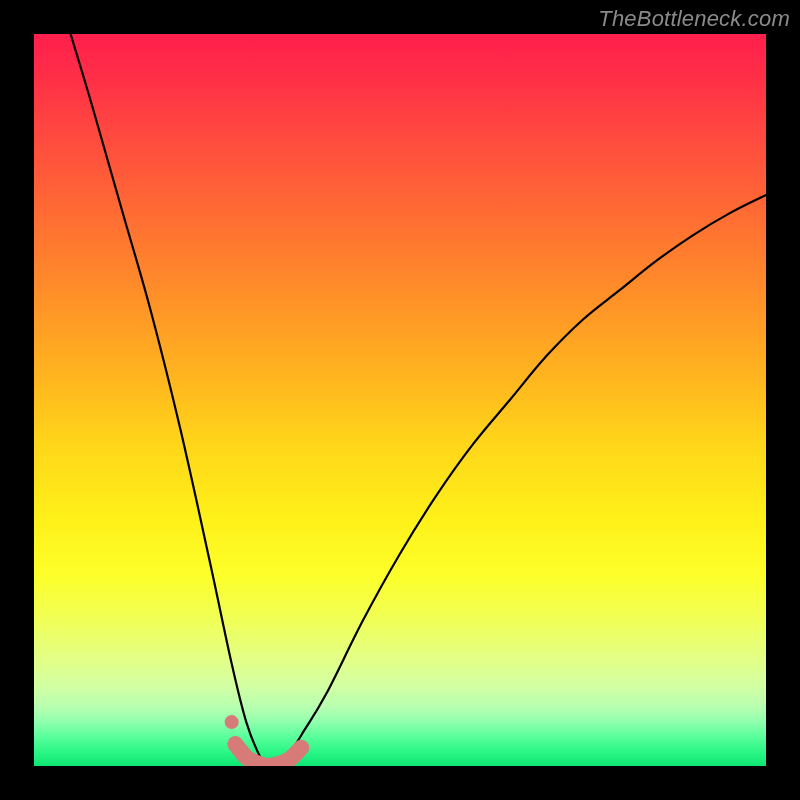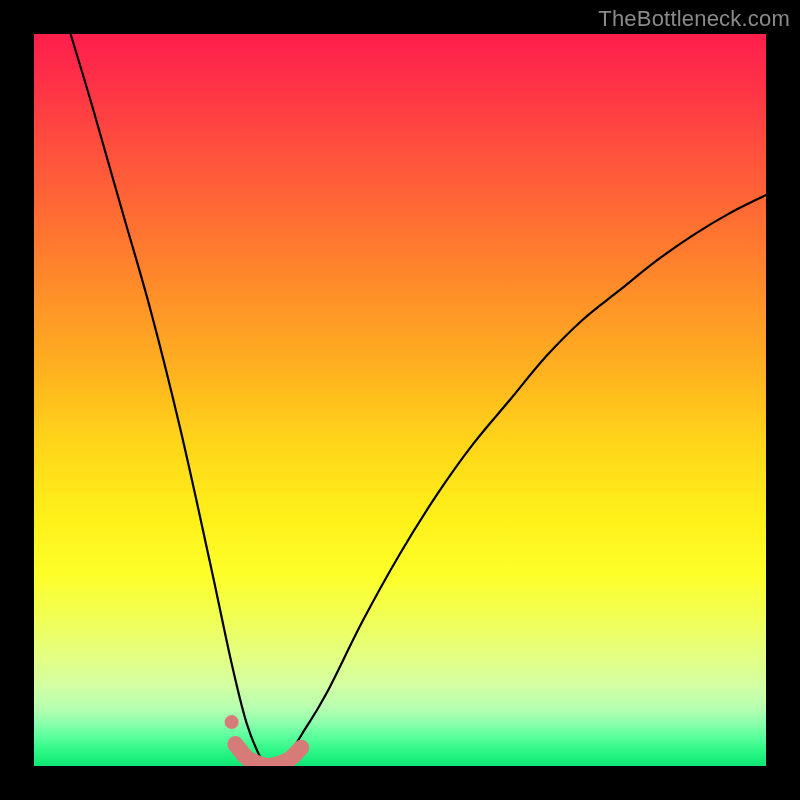--- a/index.html
+++ b/index.html
@@ -48,20 +48,21 @@
   }
   .watermark {
     position: absolute;
     top: 6px;
     right: 10px;
     color: #8a8a8a;
     font-size: 22px;
     letter-spacing: 0.2px;
     font-weight: 500;
     user-select: none;
+    font-style: italic;
   }
   svg.curve {
     position: absolute;
     top: 0;
     left: 0;
     width: 732px;
     height: 732px;
   }
 </style>
 </head>

